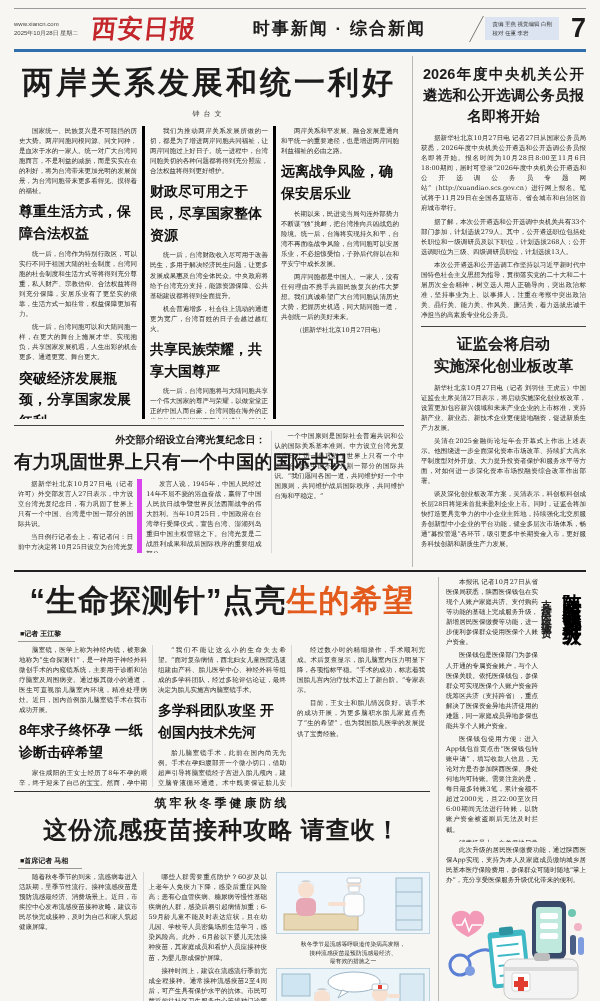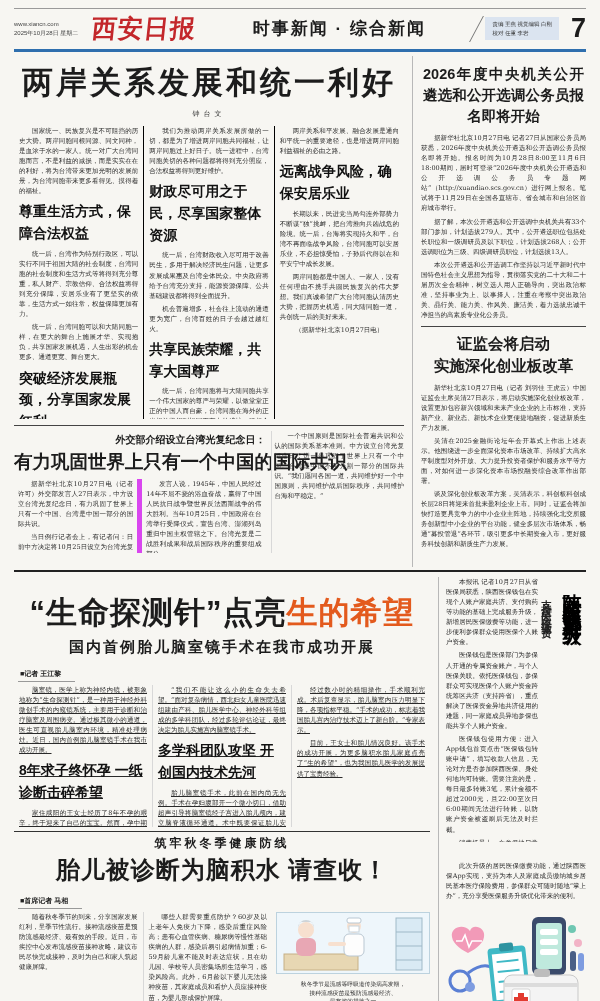--- a/index.html
+++ b/index.html
@@ -26,21 +26,21 @@
 
   
   .top-grid { display:flex; padding:4px 14px 0 14px; height:515px; overflow:hidden; }
   .tg-left { width:398px; padding-right:8px; }
   .tg-right { width:174px; border-left:1px solid #b8b8b8; padding-left:8px; }
 
   .main-hl { font-size:31px; font-weight:900; text-align:center; letter-spacing:3px; margin-top:6px; white-space:nowrap; }
   .main-by { font-size:7px; text-align:center; color:#333; margin:5px 0 7px 0; letter-spacing:4px; }
   .cols3 { display:flex; height:293px; overflow:hidden; }
   .cols3 .col { flex:1; padding:0 5px; }
-  .cols3 .col + .col { border-left:1px solid #000000; }
+  .cols3 .col + .col { border-left:3px solid #000000; }
 
   .fm-rule { border-top:1px solid #444; margin:6px 0 5px 0; }
   .fm-wrap { display:flex; height:122px; overflow:hidden; }
   .fm-left { width:66%; padding-right:6px; }
   .fm-right { width:34%; border-left:1px solid #d8d8d8; padding-left:2px; }
   .fm-kicker { font-size:10px; font-weight:700; text-align:right; margin:2px 0 2px 0; }
   .fm-hl { font-size:18.5px; font-weight:900; text-align:center; white-space:nowrap; margin-bottom:5px; }
   .fm-cols { display:flex; overflow:hidden; }
   .fm-cols .col { flex:1; padding:0 4px; }
   .fm-cols .col + .col { border-left:5px solid #d946ef; }
@@ -49,44 +49,44 @@
   .rt-rule { border-top:1px solid #444; margin:6px 0; }
   .rm-hl { font-size:15.5px; font-weight:900; text-align:center; line-height:1.4; margin:2px 0 6px 0; }
 
   .sect-rule { border-top:2px solid #222; margin:3px 14px; }
 
   
   .low-grid { display:flex; padding:2px 14px 0 14px; height:432px; overflow:hidden; }
   .lg-left { width:424px; padding-right:8px; }
   .lg-right { width:148px; border-left:1px solid #b8b8b8; padding-left:7px; }
 
-  .life-hl { font-size:31px; font-weight:900; text-align:center; letter-spacing:1px; white-space:nowrap; margin-top:15px; }
+  .life-hl { font-size:31px; font-weight:900; text-align:center; letter-spacing:1px; white-space:nowrap; margin-top:3px; }
   .life-hl .accent { color:#e35a1d; }
   .life-sub { font-size:15px; font-weight:900; text-align:center; margin:4px 0 5px 0; letter-spacing:2px; }
   .byline-sm { font-size:7px; font-weight:700; color:#222; border-bottom:1px solid #999; display:inline-block; padding:0 14px 2px 2px; margin:0 0 3px 4px; }
-  .life-cols { display:flex; height:142px; overflow:hidden;text-decoration:underline; }
+  .life-cols { display:flex; height:142px; overflow:hidden; }
   .life-cols .col { flex:1; padding:0 5px; }
   .life-cols .col + .col { border-left:1px solid #d8d8d8; }
 
   .flu-rule { border-top:1px solid #333; margin:4px 0 3px 0; }
   .flu-kicker { font-size:12px; font-weight:900; text-align:center; letter-spacing:3px; margin-top:2px; }
   .flu-hl { font-size:24px; font-weight:900; text-align:center; letter-spacing:1px; white-space:nowrap; margin:2px 0 3px 0; }
   .flu-row { display:flex; height:156px; overflow:hidden; }
   .flu-cols { flex:1; display:flex; }
   .flu-cols .col { flex:1; padding:0 5px; }
   .flu-cols .col + .col { border-left:1px solid #d8d8d8; }
   .cartoon { width:158px; padding-left:4px; }
   .cartoon-cap { font-size:5.8px; text-align:center; line-height:1.5; color:#333; margin:2px 0; }
 
   
   .yb-top { display:flex; height:265px; overflow:hidden; }
   .yb-body { width:92px; }
   .yb-vsub { writing-mode:vertical-rl; font-size:10.5px; font-weight:700; letter-spacing:4px; padding:14px 2px 0 2px; color:#222; }
   .yb-vhl { writing-mode:vertical-rl; font-size:19px; font-weight:900; letter-spacing:3px; padding:2px 0 0 3px; color:#000; }
-  .yb-tail { margin-top:19px; height:48px; overflow:hidden; }
+  .yb-tail { margin-top:3px; height:48px; overflow:hidden; }
 </style>
 </head>
 <body>
 
 <div class="page">
 
   <div class="topline"></div>
   <div class="hdr">
     <div class="hdr-meta">
       <div>www.xiancn.com</div>
@@ -180,21 +180,20 @@
 
   <div class="sect-rule"></div>
 
   <div class="low-grid">
     <div class="lg-left">
 
       <div>
         <div class="life-hl">
           <span>“生命探测针”点亮</span><span class="accent">生的希望</span>
         </div>
-        <div class="life-sub">国内首例胎儿脑室镜手术在我市成功开展</div>
         <div class="byline-sm">■记者 王江黎</div>
         <div class="life-cols bodytext">
           <div class="col">
             <p>脑室镜，医学上称为神经内镜，被形象地称为“生命探测针”，是一种用于神经外科微创手术的内窥镜系统，主要用于诊断和治疗脑室及周围病变。通过极其微小的通道，医生可直视胎儿脑室内环境，精准处理病灶。近日，国内首例胎儿脑室镜手术在我市成功开展。</p>
             <div class="sub-h">8年求子终怀孕 一纸诊断击碎希望</div>
             <p>家住咸阳的王女士经历了8年不孕的艰辛，终于迎来了自己的宝宝。然而，孕中期的产检却打破了她的欣喜——胎儿被诊断为脑积水，侧脑室进行性增宽，如不及时干预，可能影响胎儿大脑发育甚至危及生命。</p>
           </div>
           <div class="col">
             <p>“我们不能让这么小的生命失去希望。”面对复杂病情，西北妇女儿童医院迅速组建由产科、胎儿医学中心、神经外科等组成的多学科团队，经过多轮评估论证，最终决定为胎儿实施宫内脑室镜手术。</p>
             <div class="sub-h">多学科团队攻坚 开创国内技术先河</div>
@@ -204,26 +203,26 @@
             <p>经过数小时的精细操作，手术顺利完成。术后复查显示，胎儿脑室内压力明显下降，各项指标平稳。“手术的成功，标志着我国胎儿宫内治疗技术迈上了新台阶。”专家表示。</p>
             <p>目前，王女士和胎儿情况良好。该手术的成功开展，为更多脑积水胎儿家庭点亮了“生的希望”，也为我国胎儿医学的发展提供了宝贵经验。</p>
           </div>
         </div>
       </div>
 
       <div class="flu-rule"></div>
 
       <div>
         <div class="flu-kicker">筑牢秋冬季健康防线</div>
-        <div class="flu-hl">胎儿被诊断为脑积水 请查收！</div>
+        <div class="flu-hl">这份流感疫苗接种攻略 请查收！</div>
         <div class="byline-sm">■首席记者 马相</div>
         <div class="flu-row">
           <div class="flu-cols bodytext">
             <div class="col">
-              <p>随着秋冬季节的到来，分享国家发展红利，呈季节性流行。接种流感疫苗是预防流感最经济、最有效的手段。近日，市疾控中心发布流感疫苗接种攻略，建议市民尽快完成接种，及时为自己和家人筑起健康屏障。</p>
+              <p>随着秋冬季节的到来，流感病毒进入活跃期，呈季节性流行。接种流感疫苗是预防流感最经济、消费场景上。近日，市疾控中心发布流感疫苗接种攻略，建议市民尽快完成接种，及时为自己和家人筑起健康屏障。</p>
             </div>
             <div class="col">
               <p>哪些人群需要重点防护？60岁及以上老年人免疫力下降，感染后重症风险高；患有心血管疾病、糖尿病等慢性基础疾病的人群，感染后易引起病情加重；6-59月龄儿童不能及时表达症状，且在幼儿园、学校等人员密集场所生活学习，感染风险高。此外，6月龄以下婴儿无法接种疫苗，其家庭成员和看护人员应接种疫苗，为婴儿形成保护屏障。</p>
               <p>接种时间上，建议在流感流行季前完成全程接种。通常接种流感疫苗2至4周后，可产生具有保护水平的抗体。市民可就近前往社区卫生服务中心等接种门诊预约接种。</p>
             </div>
           </div>
           <div class="cartoon">
             
             <svg width="154" height="62" viewBox="0 0 154 62">
               <rect x="0.5" y="0.5" width="153" height="61" fill="#eef6fb" stroke="#bcd2de"></rect>

